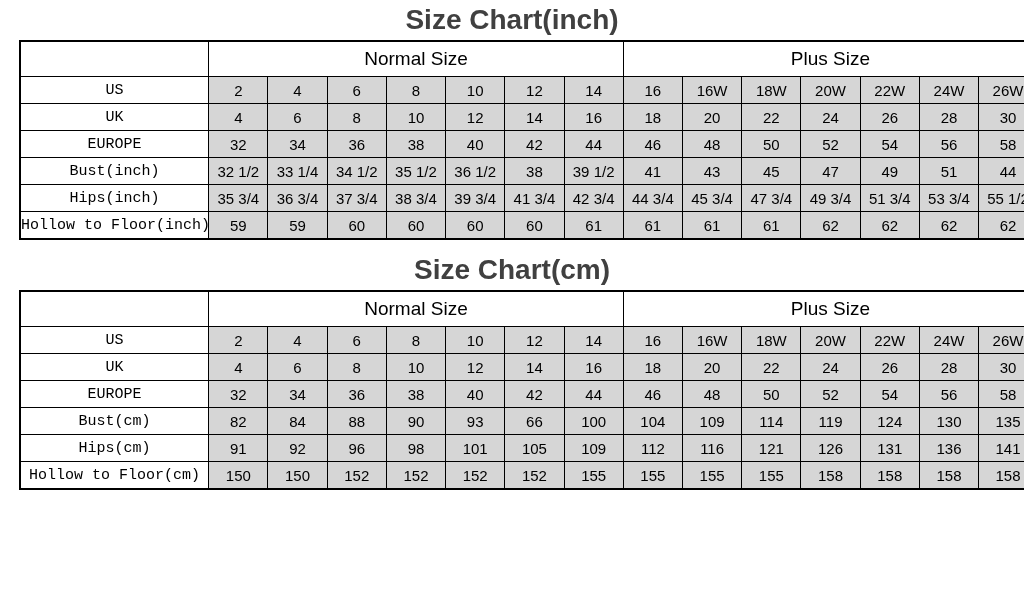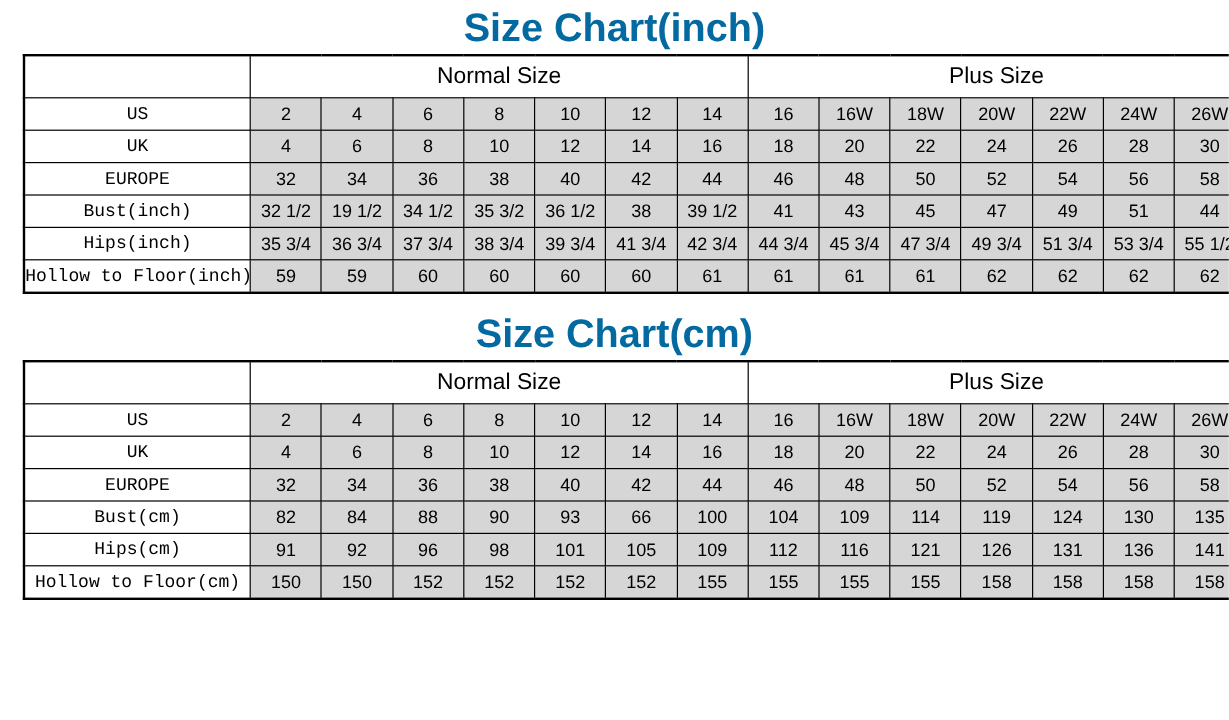--- a/index.html
+++ b/index.html
@@ -18,26 +18,26 @@
     position: relative;
     background: #ffffff;
   }
   .chart-block {
     width: 1024px;
     box-sizing: border-box;
   }
   .chart-title {
     text-align: center;
     font-weight: bold;
-    font-size: 33px;
+    font-size: 28px;
     letter-spacing: 0px;
     line-height: 1;
     padding-top: 6px;
     padding-bottom: 6px;
-    color: #0369a1;
+    color: #404040;
   }
   table.size-table {
     border-collapse: collapse;
     table-layout: fixed;
     width: 1020px;
     margin: 0 19px;
     border: 2px solid #000;
   }
   table.size-table td,
   table.size-table th {
@@ -152,23 +152,23 @@
           <td>48</td>
           <td>50</td>
           <td>52</td>
           <td>54</td>
           <td>56</td>
           <td>58</td>
         </tr>
         <tr>
           <td class="rowhead">Bust(inch)</td>
           <td>32 1/2</td>
-          <td>19 1/2</td>
+          <td>33 1/4</td>
           <td>34 1/2</td>
-          <td>35 3/2</td>
+          <td>35 1/2</td>
           <td>36 1/2</td>
           <td>38</td>
           <td>39 1/2</td>
           <td>41</td>
           <td>43</td>
           <td>45</td>
           <td>47</td>
           <td>49</td>
           <td>51</td>
           <td>44</td>

